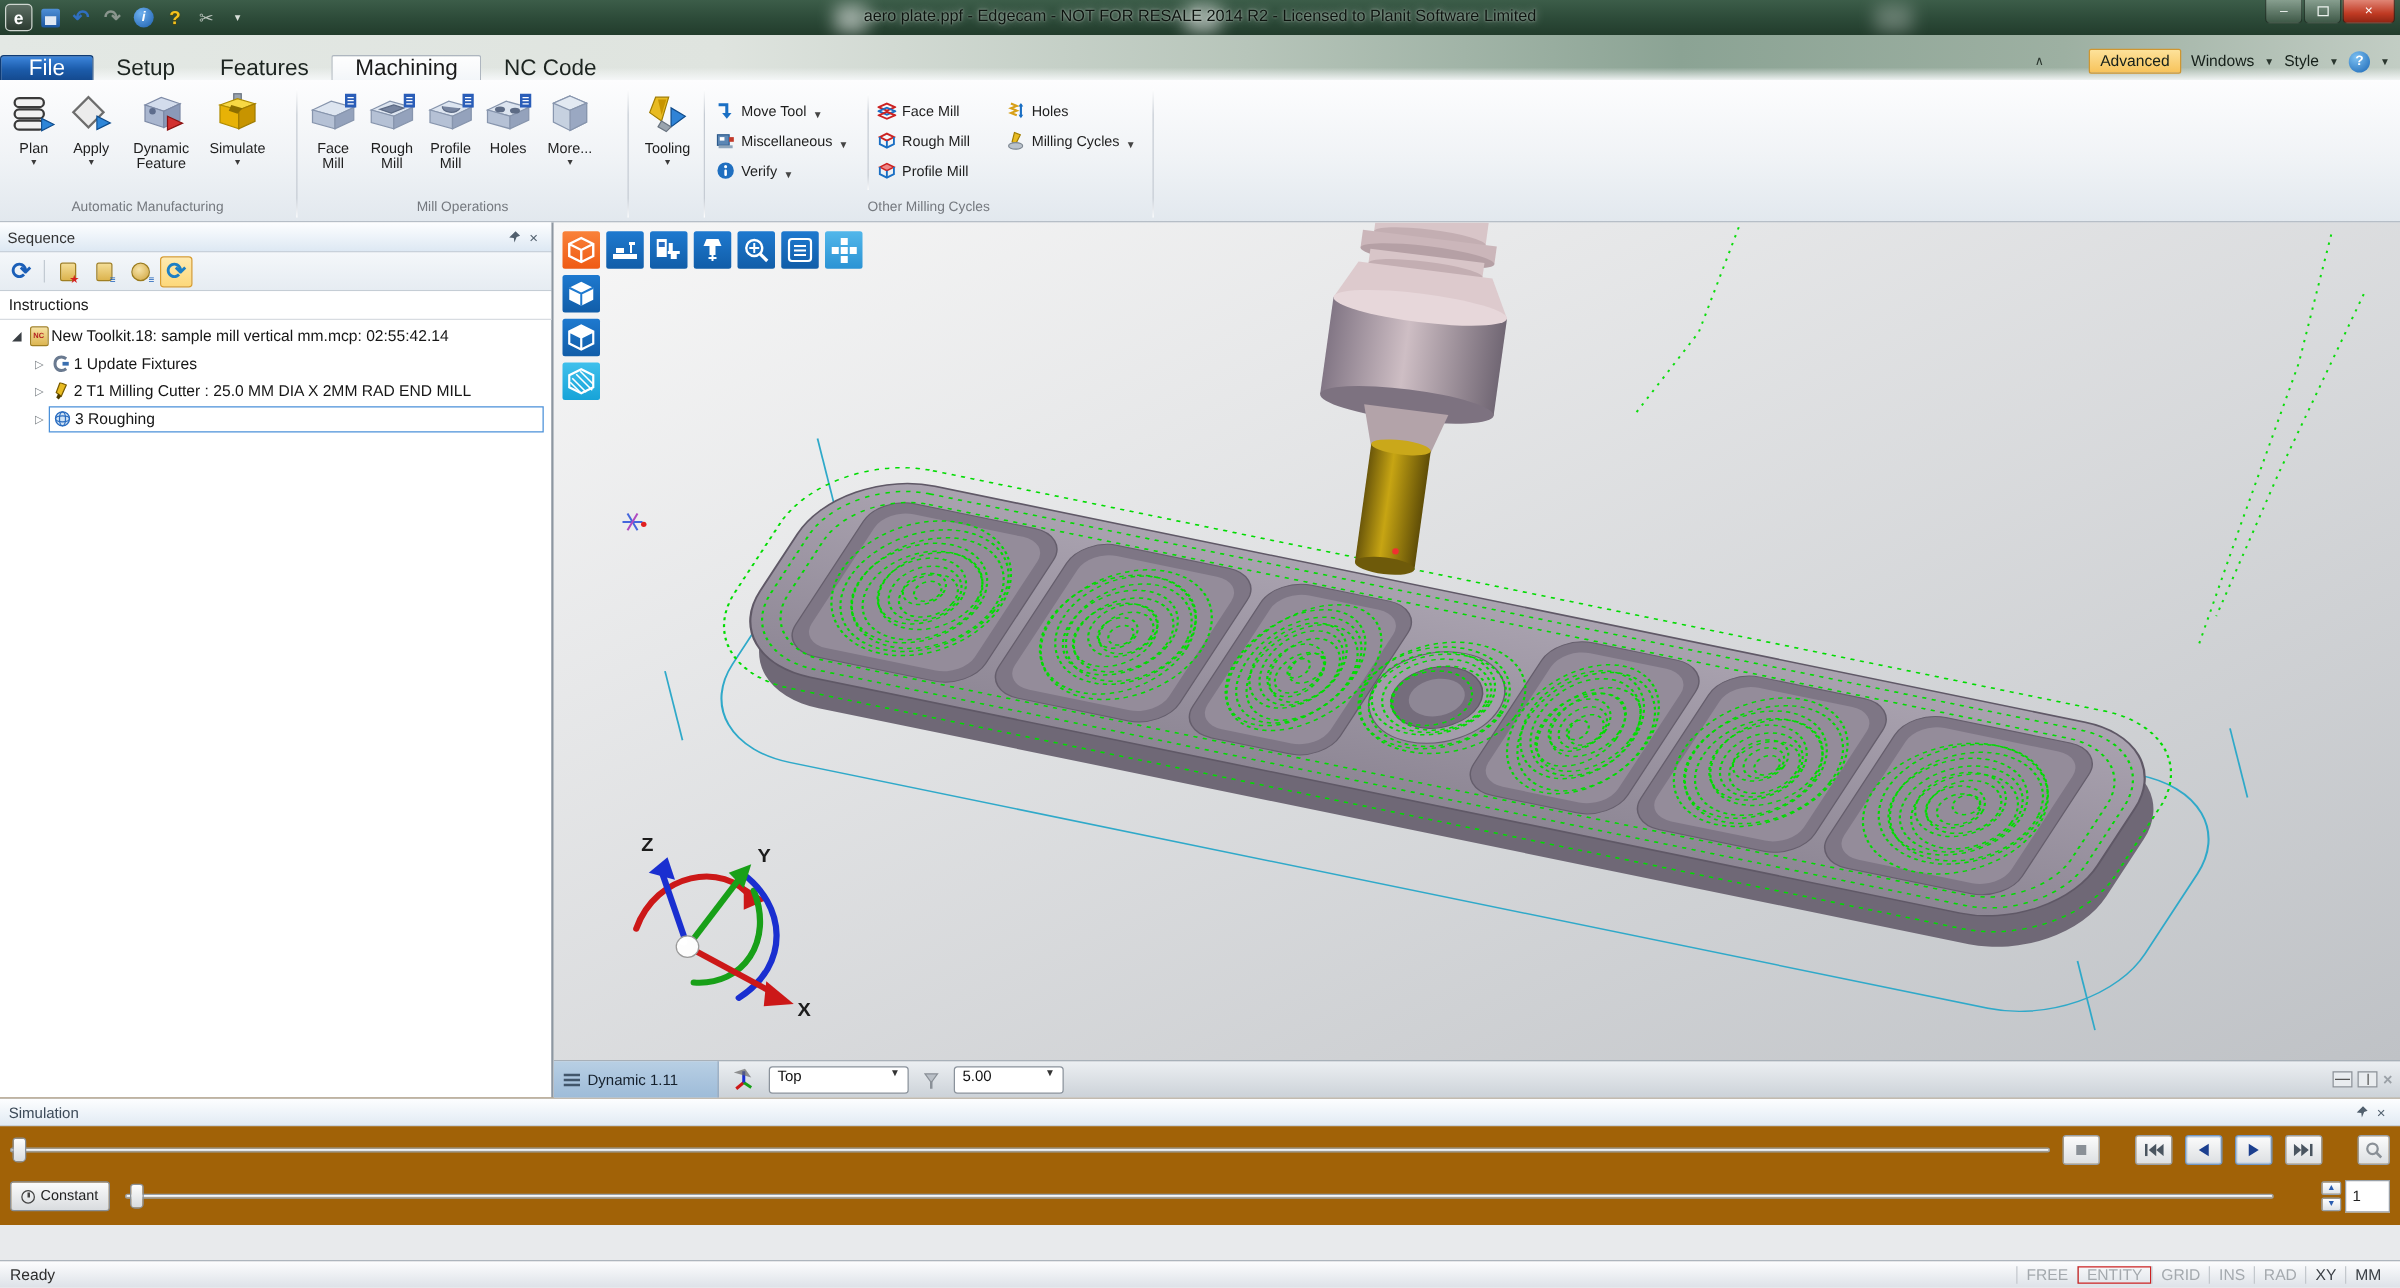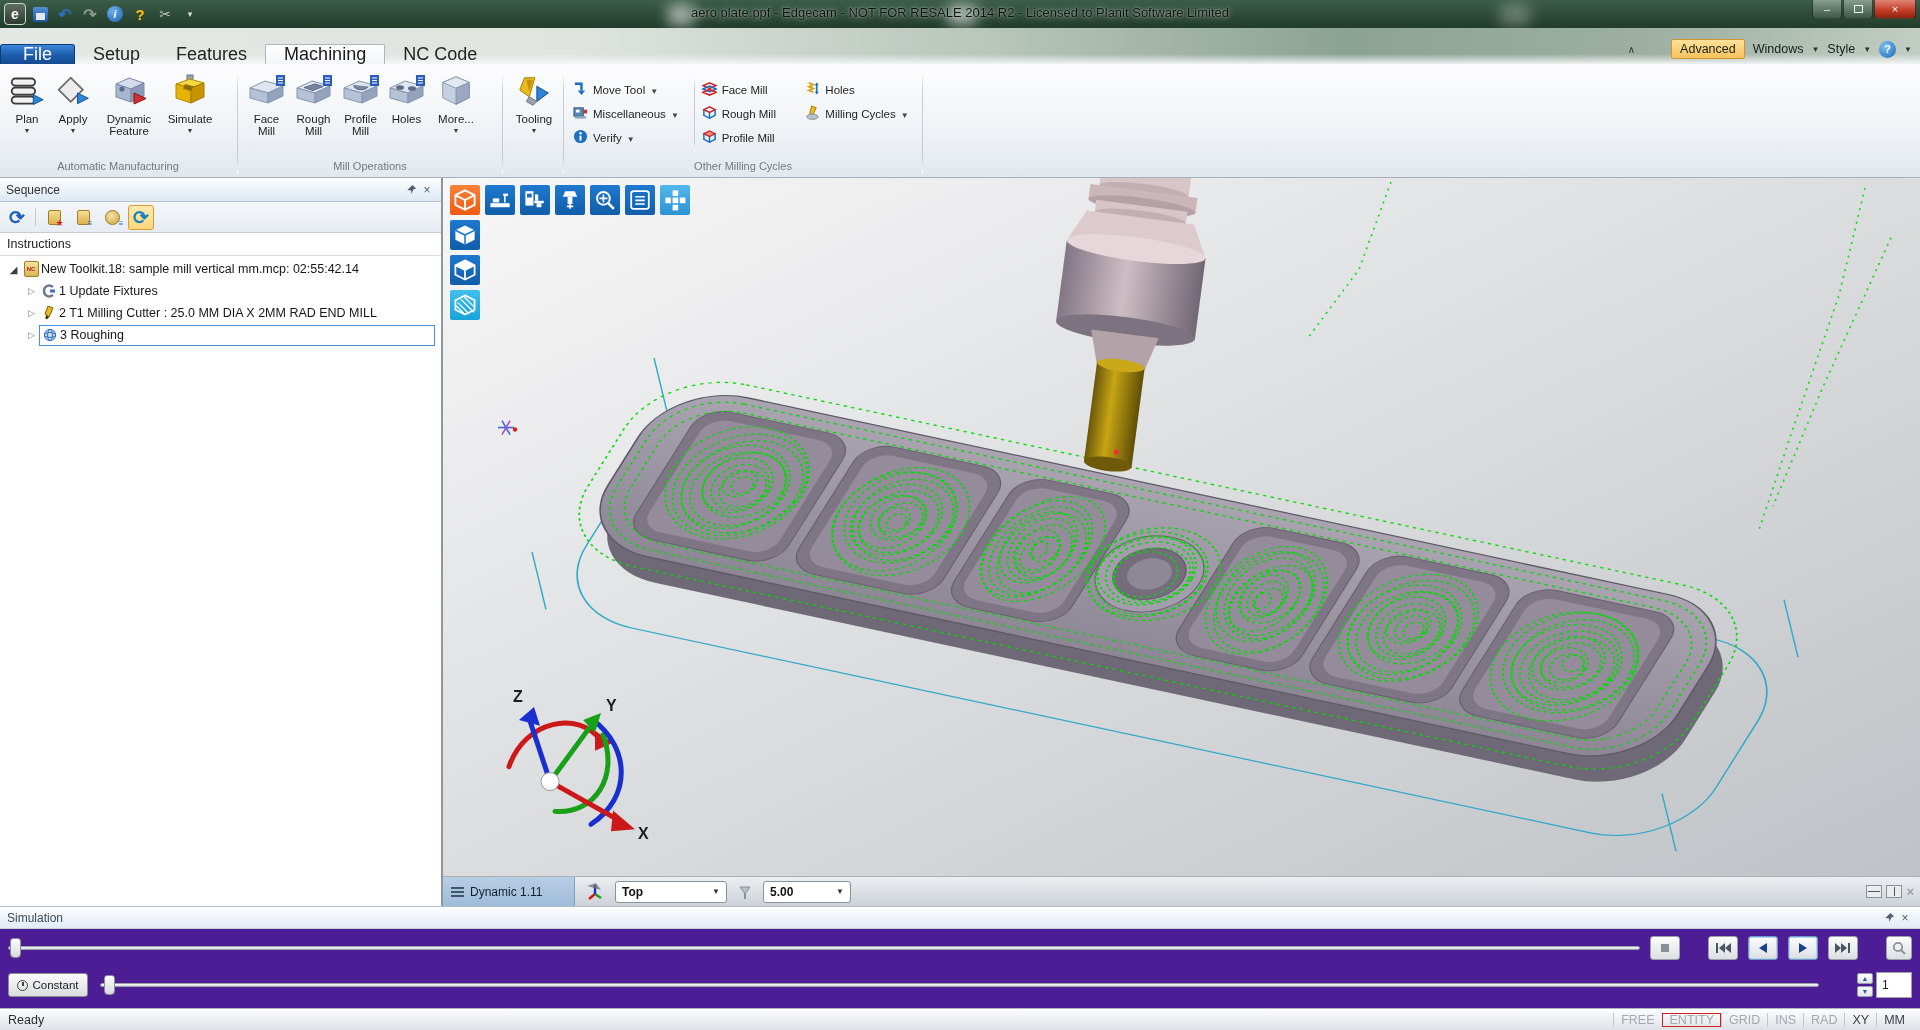--- a/index.html
+++ b/index.html
@@ -109,32 +109,32 @@
   .vtool.orange { background:linear-gradient(180deg,#f9823a,#ef5a14); }
   .vtool.lite { background:linear-gradient(180deg,#52b7ea,#2b93d4); }
   .vtool.cyan { background:linear-gradient(180deg,#3fc0ec,#17a3d8); }
   .vtoolsv { position:absolute; left:7px; top:42px; display:flex; flex-direction:column; gap:5px; }
   .vbottom { position:absolute; left:0; right:0; bottom:0; height:30px; background:linear-gradient(180deg,#eceff2,#ccd2d8);
     border-top:1px solid #a8b0b8; display:flex; align-items:center; gap:9px; }
   .vmode { height:30px; width:132px; background:linear-gradient(180deg,#b8cfe4,#9dbbd8); border-right:1px solid #87a0ba;
     display:flex; align-items:center; gap:6px; padding:0 8px; font-size:12px; color:#15202c; }
   .hamb { width:13px; height:10px; border-top:2px solid #42566b; border-bottom:2px solid #42566b; position:relative; }
   .hamb::after { content:""; position:absolute; left:0; top:2px; width:13px; height:2px; background:#42566b; }
-  .combo { height:22px; background:#fff; border:1px solid #8a929b; border-radius:3px; display:flex; align-items:center;
-    padding:0 6px; font-size:12px; color:#111;font-weight:bold; }
+  .combo { height:22px; background:#fff; border:1px solid #8a929b; border-radius:3px; display:flex; 
+    padding:0 6px; font-size:12px; color:#111; }
   .combo .cc { flex:1; }
   .combo .dn { font-size:8px; color:#333; margin-left:8px; }
   .vsplit { position:absolute; right:6px; bottom:7px; display:flex; gap:4px; align-items:center; }
   .vs { width:16px; height:13px; border:1px solid #8a9097; background:#e9ecef; position:relative; }
   .vs.h::after { content:""; position:absolute; left:1px; right:1px; top:5px; height:1px; background:#555; }
   .vs.v::after { content:""; position:absolute; top:1px; bottom:1px; left:7px; width:1px; background:#555; }
   .vsx { color:#9aa0a6; font-size:13px; font-weight:bold; }
 
   
-  .simpanel { height:102px; flex:0 0 102px; background:#4c1d95; border-top:1px solid #b4bbc3; display:flex; flex-direction:column; }
+  .simpanel { height:102px; flex:0 0 102px; background:#a16207; border-top:1px solid #b4bbc3; display:flex; flex-direction:column; }
   .simhead { height:22px; flex:0 0 22px; background:linear-gradient(180deg,#fdfeff,#e2ebf4); border-bottom:1px solid #c9d1da;
     display:flex; align-items:center; padding:0 7px; color:#3c4a58; }
   .simhead .sp, .statusbar .sp { flex:1; }
   .simrow1 { height:38px; display:flex; align-items:center; padding:0 8px; gap:10px; }
   .simrow2 { height:36px; display:flex; align-items:center; padding:0 8px; gap:12px; }
   .slider { position:relative; height:20px; }
   .slider .track { position:absolute; left:0; right:0; top:8px; height:4px; background:linear-gradient(180deg,#fff,#d4d8dc);
     border:1px solid #9aa1a8; border-radius:2px; }
   .slider .thumb { position:absolute; top:0; width:11px; height:20px; background:linear-gradient(180deg,#fdfdfd,#d8dbde);
     border:1px solid #8a9097; border-radius:3px 3px 4px 4px; }
@@ -149,21 +149,21 @@
   .clockic { width:11px; height:11px; border:1.5px solid #444; border-radius:50%; position:relative; }
   .clockic::after { content:""; position:absolute; left:4px; top:1px; width:1.5px; height:4px; background:#444; }
   .spinner { display:flex; align-items:center; gap:3px; }
   .spincol { display:flex; flex-direction:column; gap:2px; }
   .spinbtn { width:16px; height:11px; border:1px solid #98a0a8; background:linear-gradient(180deg,#fff,#dfe3e7); border-radius:2px;
     display:flex; align-items:center; justify-content:center; font-size:7px; color:#2a5db0; }
   .spinval { width:36px; height:26px; background:#fff; border:1px solid #9aa1a8; display:flex; align-items:center; padding-left:5px; font-size:12px; }
 
   
   .statusbar { height:22px; flex:0 0 22px; background:linear-gradient(180deg,#fdfdfe,#dde2e8); border-top:1px solid #aeb5bd;
-    display:flex; align-items:center; padding:0 8px; font-size:12.5px; color:#2e2e2e; }
+    display:flex; align-items:center; padding:0 8px; font-size:12.5px; color:#2e2e2e;margin-top:28px; }
   .flags { display:flex; align-items:center; height:100%; }
   .flag { display:flex; align-items:center; padding:0 7px; border-left:1px solid #c3c8cd; color:#a4a9ae; }
   .flag.on { color:#3a3f45; }
   .flag.entity { outline:1px solid #cc2222; outline-offset:-1px; }
 
   .tpd { stroke-dasharray:2 5; fill:none; stroke-width:1.6; opacity:.95; }
   .stockline { fill:none; stroke:#2fa9c9; stroke-width:1.4; }
 </style>
 </head>
 <body>

